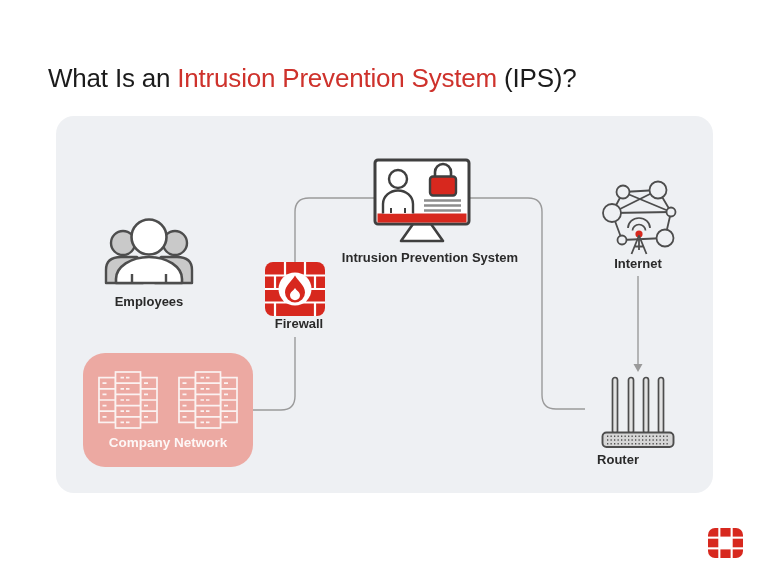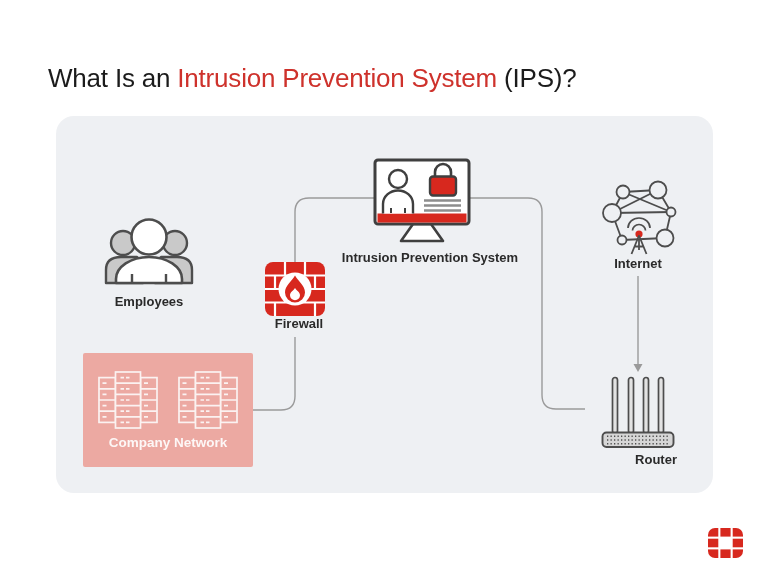--- a/index.html
+++ b/index.html
@@ -22,21 +22,21 @@
     background:#eef0f3;border-radius:18px;
   }
   
   .node-label{
     position:absolute;transform:translateX(-50%);
     font-size:13px;font-weight:700;color:#2a2a2a;white-space:nowrap;
   }
   
   .company-box{
     position:absolute;left:83px;top:353px;width:170px;height:114px;
-    background:#eca9a2;border-radius:2px;
+    background:#eca9a2;border-radius:22px;
   }
   .company-label{
     position:absolute;left:50%;top:82px;transform:translateX(-50%);
     font-size:13.5px;font-weight:700;color:#fdf7f6;white-space:nowrap;
   }
   svg{display:block;}
   .overlay{position:absolute;left:0;top:0;pointer-events:none;}
 </style>
 </head>
 <body>
@@ -129,21 +129,21 @@
     <rect x="12.5" y="2.5" width="5" height="56" rx="2.5"></rect>
     <rect x="28.5" y="2.5" width="5" height="56" rx="2.5"></rect>
     <rect x="43.5" y="2.5" width="5" height="56" rx="2.5"></rect>
     <rect x="58.5" y="2.5" width="5" height="56" rx="2.5"></rect>
   </g>
   <rect x="2.5" y="57.5" width="71" height="14.5" rx="4" fill="#d6d6d6" stroke="#4d4d4d" stroke-width="1.9"></rect>
   <g stroke="#4f4f4f" stroke-width="1.4" stroke-dasharray="1.3 2.2">
     <path d="M7 61.3 H69 M7 65 H69 M7 68.7 H69"></path>
   </g>
 </svg>
-<div class="node-label" style="left:638px;top:452px;padding-left:36px;">Router</div>
+<div class="node-label" style="left:600px;top:452px;padding-left:36px;">Router</div>
 
 <div class="company-box">
   <svg class="abs" style="left:14px;top:18px;" width="62" height="58" viewBox="0 0 62 58">
     <g stroke="#fbf2f1" stroke-width="1.7" fill="none">
       <rect x="2" y="6.6" width="16.5" height="44.8"></rect>
       <path d="M2 17.8 H18.5 M2 29 H18.5 M2 40.2 H18.5"></path>
       <path d="M5.5 12.2 H9.5 M5.5 23.4 H9.5 M5.5 34.6 H9.5 M5.5 45.8 H9.5"></path>
       <rect x="43.5" y="6.6" width="16.5" height="44.8"></rect>
       <path d="M43.5 17.8 H60 M43.5 29 H60 M43.5 40.2 H60"></path>
       <path d="M47 12.2 H51 M47 23.4 H51 M47 34.6 H51 M47 45.8 H51"></path>

